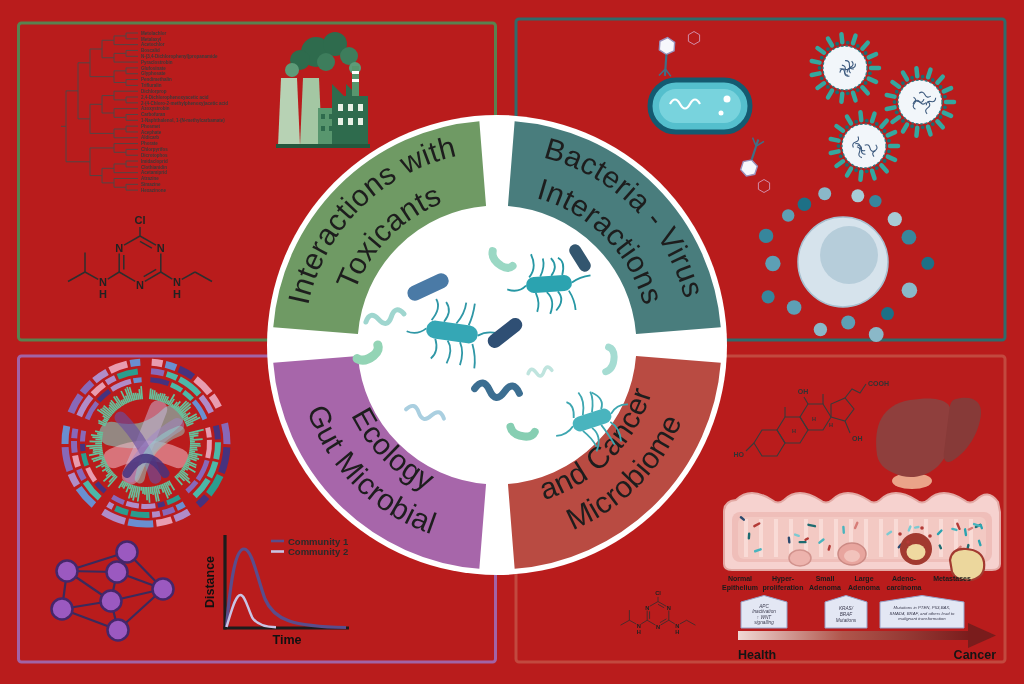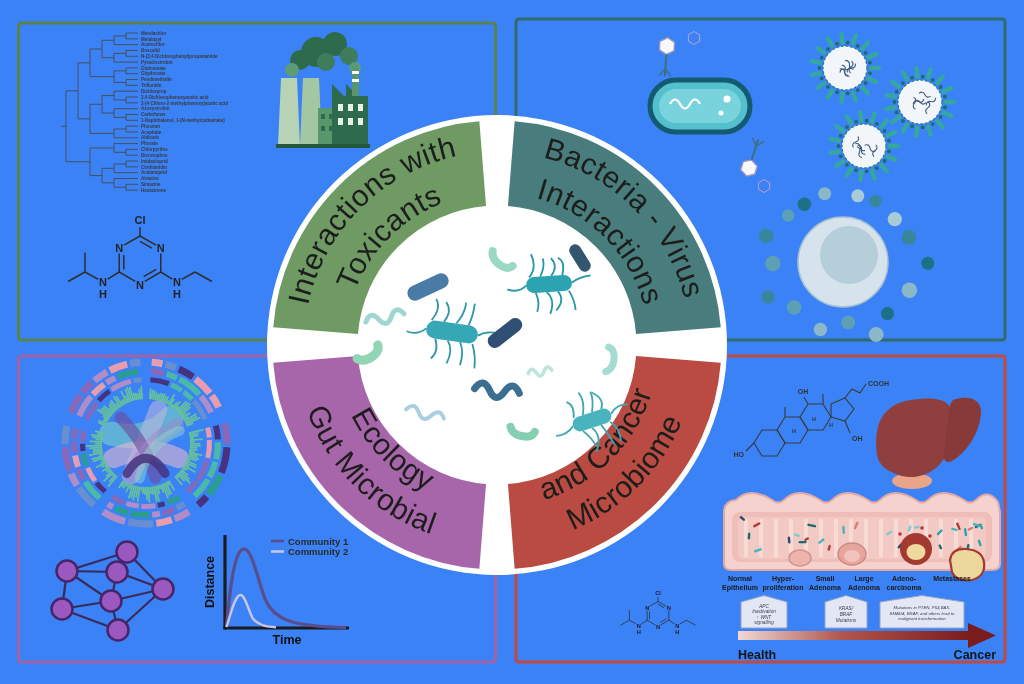--- a/index.html
+++ b/index.html
@@ -1,16 +1,16 @@
 <!DOCTYPE html>
 <html><head>
 <meta charset="utf-8">
 <style>
   html,body{margin:0;padding:0;background:#fff;width:1024px;height:684px;overflow:hidden}
-  #stage{position:relative;width:1024px;height:684px;background:#3b82f6;font-family:"Liberation Sans",sans-serif}
+  #stage{position:relative;width:1024px;height:684px;background:#b91c1c;font-family:"Liberation Sans",sans-serif}
   svg{position:absolute;left:0;top:0}
   .ringtext{font:500 30px "Liberation Sans",sans-serif;fill:#1d1d1d;letter-spacing:.4px}
   .taxon{font:600 4.5px "Liberation Sans",sans-serif;fill:#3a3a3a}
   .treeline{stroke:#4a4a4a;stroke-width:.9;fill:none}
   .chem{stroke:#2e2e2e;stroke-width:1.5;fill:none}
   .chemlab{font:600 11px "Liberation Sans",sans-serif;fill:#222;text-anchor:middle}
   .cholbond{stroke:#3a3a3a;stroke-width:1.1;fill:none}
   .chollab{font:600 7px "Liberation Sans",sans-serif;fill:#333}
   .stagelab{font:700 7px "Liberation Sans",sans-serif;fill:#1b1b1b;text-anchor:middle}
   .calloutline{font:italic 4.7px "Liberation Sans",sans-serif;fill:#3c3c50;text-anchor:middle}

